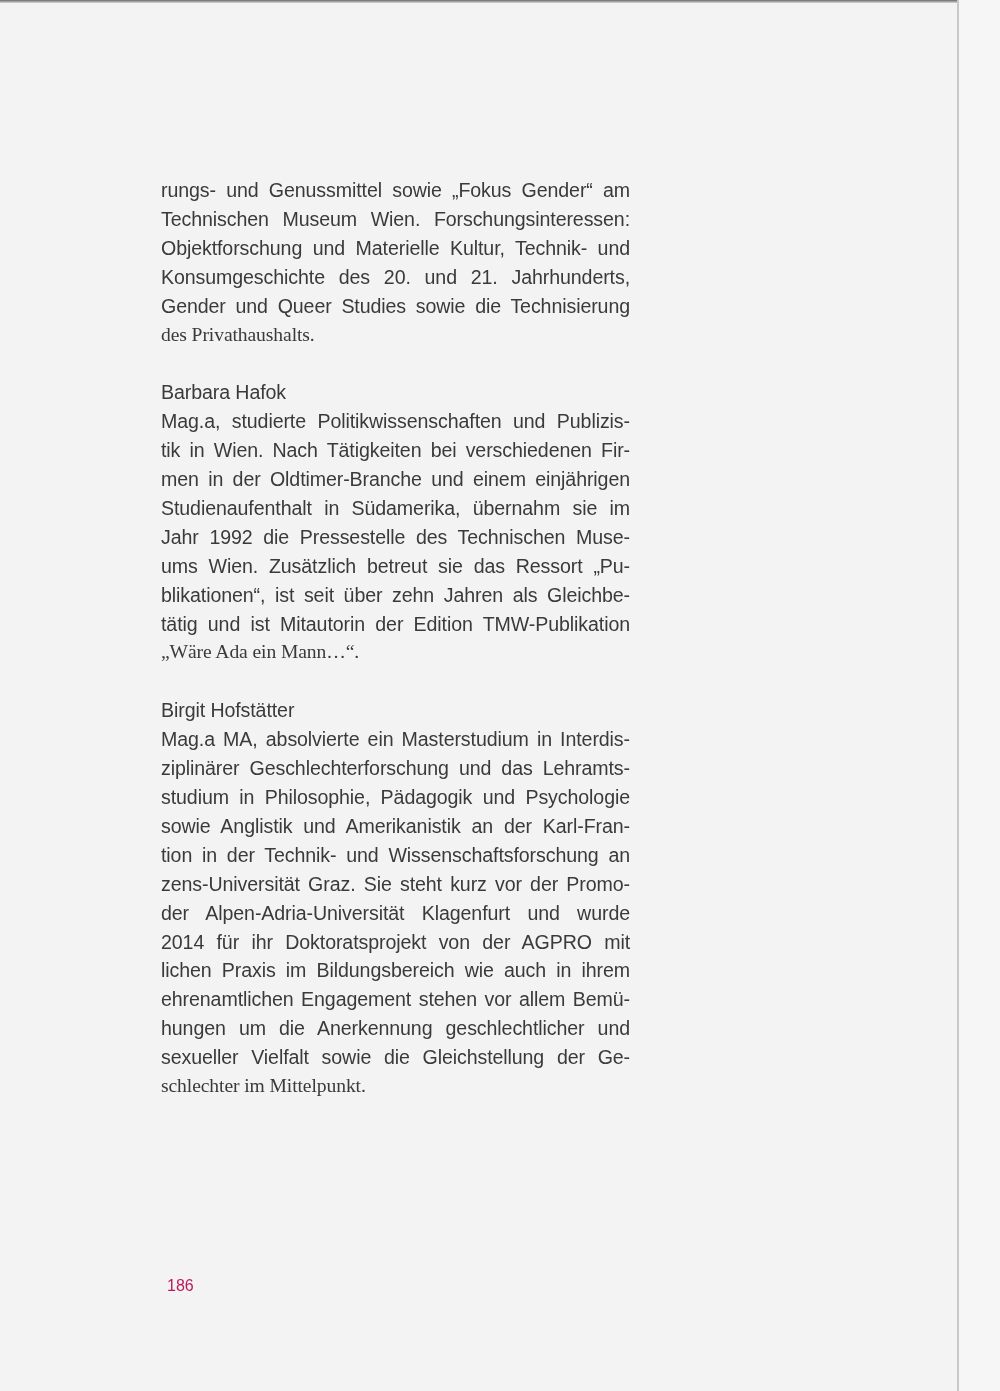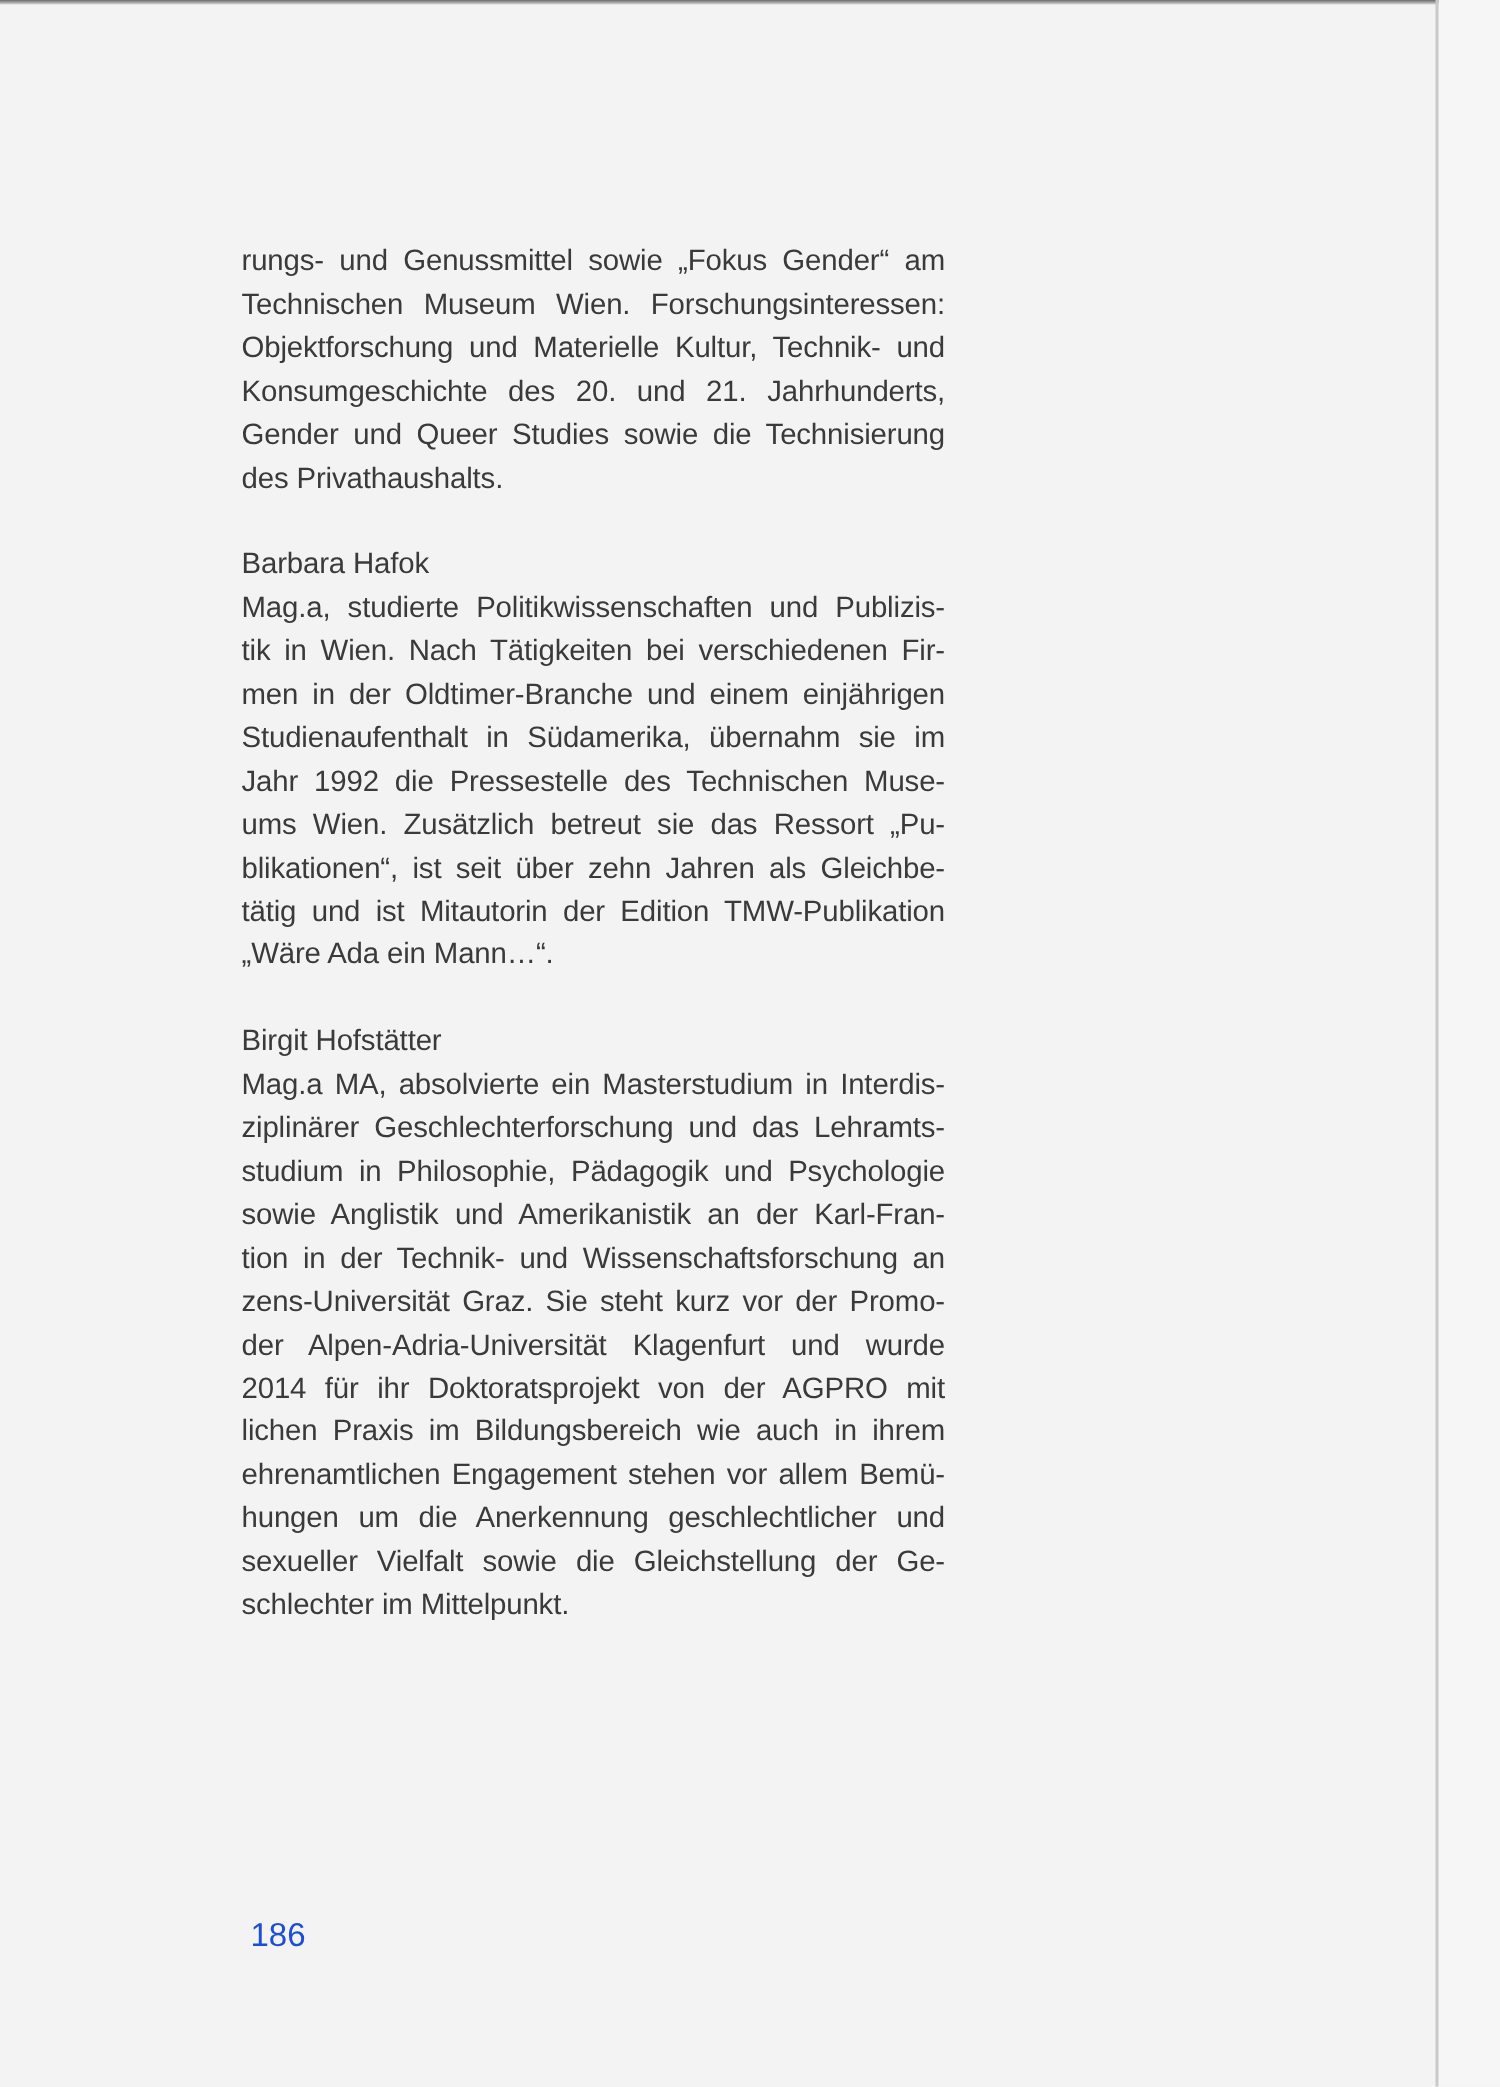--- a/index.html
+++ b/index.html
@@ -35,50 +35,51 @@
       position: absolute;
       left: 959px;
       top: 0;
       width: 41px;
       height: 1391px;
       background: #f6f6f6;
     }
     .text-block {
       position: absolute;
       left: 161px;
-      top: 160px;
+      top: 176px;
       width: 469px;
       font-size: 19.6px;
       line-height: 28.9px;
       letter-spacing: -0.1px;
     }
     .para {
       margin: 0 0 28.9px 0;
       text-align: justify;
       text-align-last: left;
       hyphens: manual;
     }
     .line {
       display: block;
       text-align: justify;
       text-align-last: justify;
       white-space: nowrap;
     }
     .line.last {
       text-align-last: left;
+      font-family: Liberation Serif, serif;
     }
     .name {
       display: block;
     }
     .page-number {
       position: absolute;
       left: 167px;
       top: 1277px;
-      font-size: 22px;
-      color: #1d4ed8;
+      font-size: 16px;
+      color: #be185d;
     }
   </style>
 </head>
 <body>
 
 <div class="top-edge"></div>
 <div class="gutter-shade"></div>
 <div class="gutter-line"></div>
 
 <div class="text-block">

